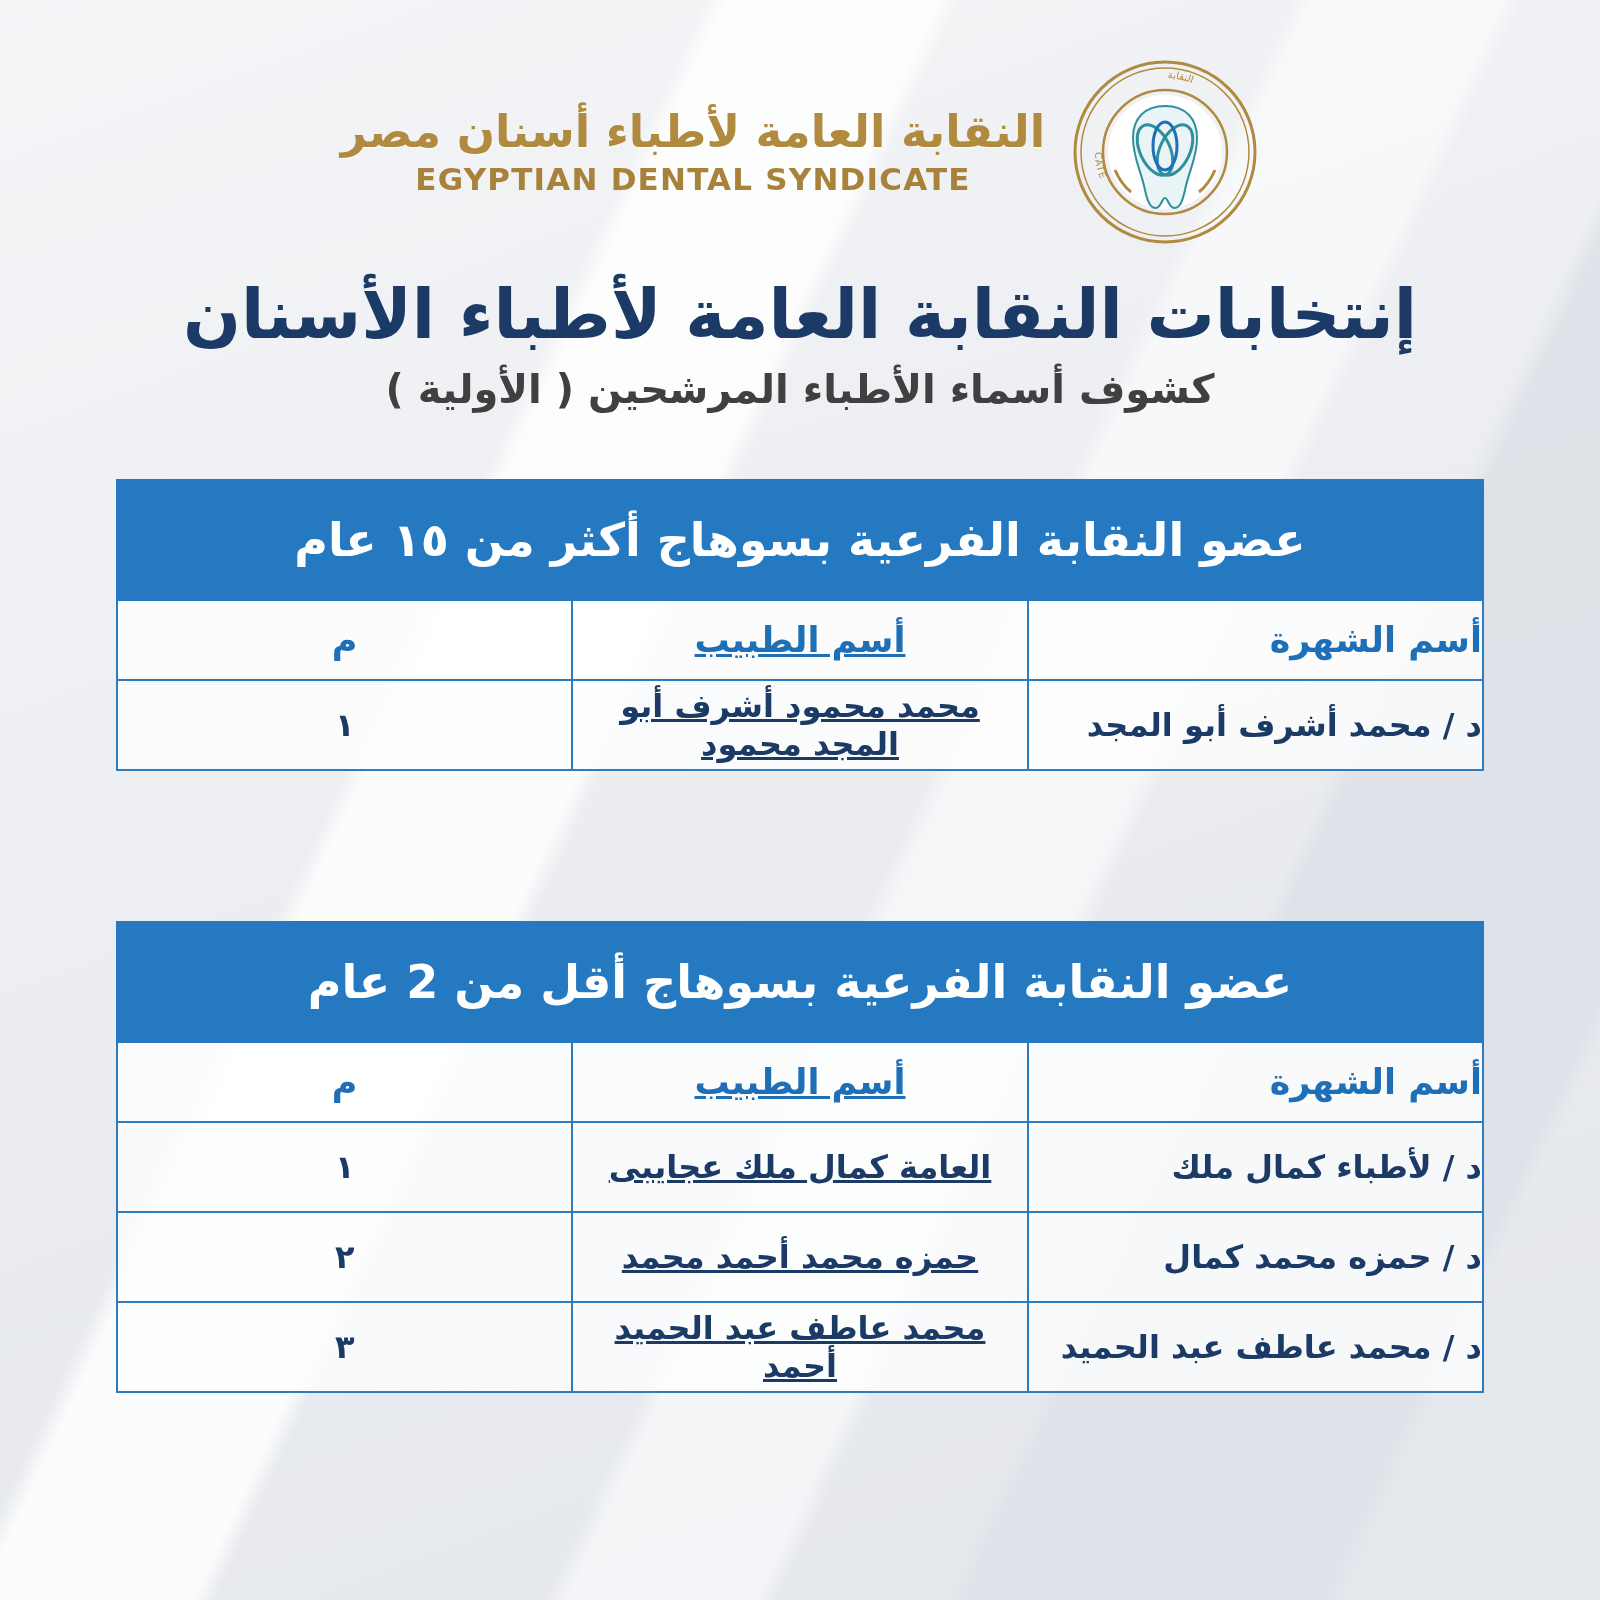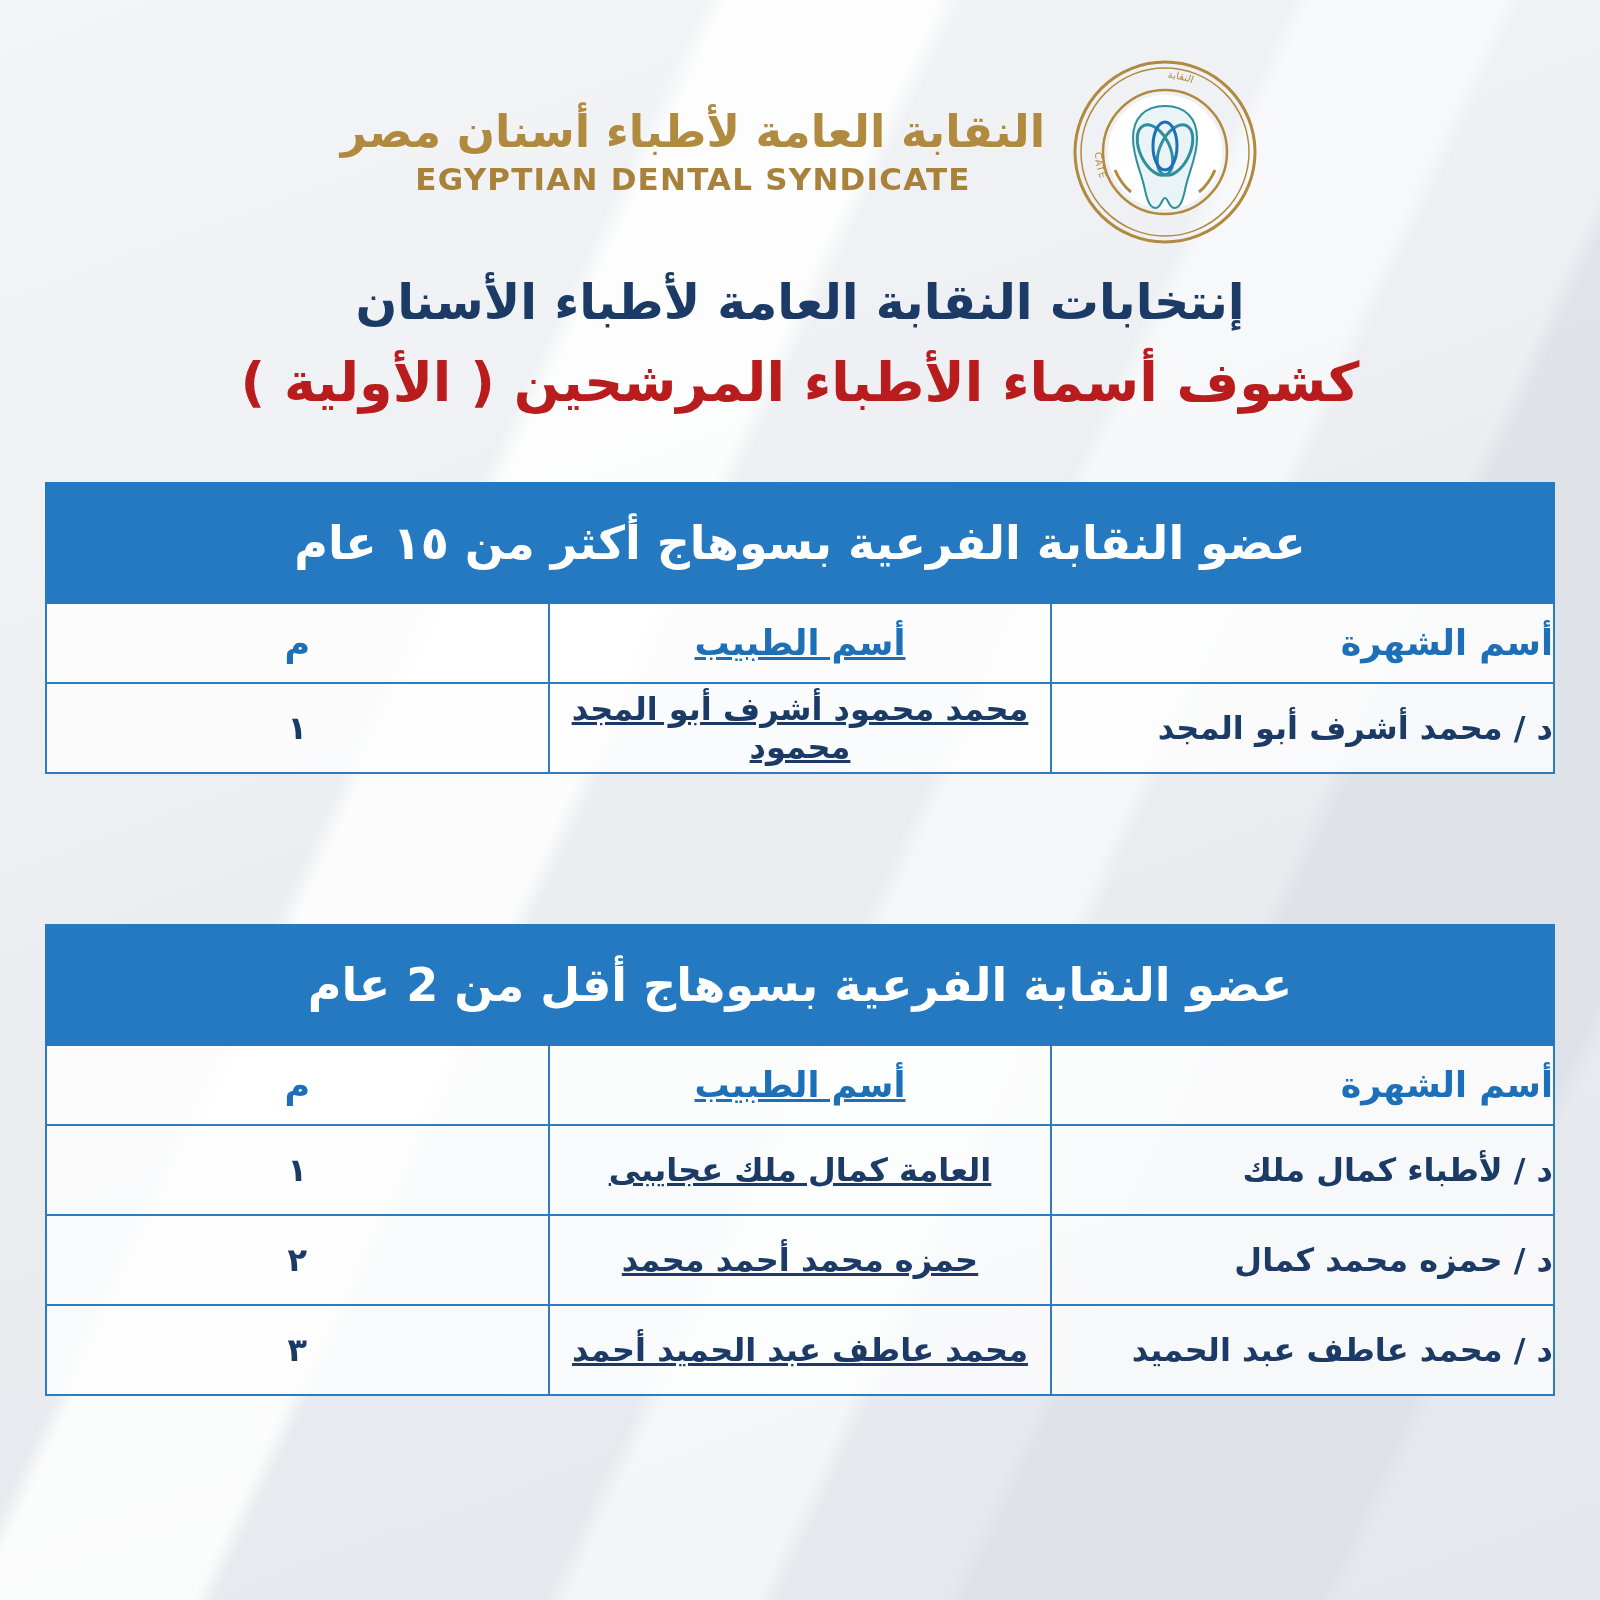--- a/index.html
+++ b/index.html
@@ -71,37 +71,37 @@
     flex: 0 0 auto;
   }
   .logo-wrap svg { display:block; }
 
   
   .title-block {
     text-align: center;
     margin-top: 26px;
   }
   .title-main {
-    font-size: 49px;
+    font-size: 68px;
     font-weight: bold;
     color: #1b3b66;
     letter-spacing: 0;
     line-height: 1.25;
   }
   .title-sub {
-    font-size: 54px;
-    font-weight: bold;
-    color: #b91c1c;
+    font-size: 40px;
+    font-weight: bold;
+    color: #404040;
     line-height: 1.3;
-    margin-top: 15px;
+    margin-top: 6px;
   }
 
   
   .table-wrap {
-    width: 1510px;
+    width: 1368px;
     margin: 0 auto;
   }
   table.list {
     width: 100%;
     border-collapse: collapse;
     table-layout: fixed;
     background: rgba(255,255,255,0.55);
   }
   table.list td, table.list th {
     border: 2px solid #2e7cc0;

